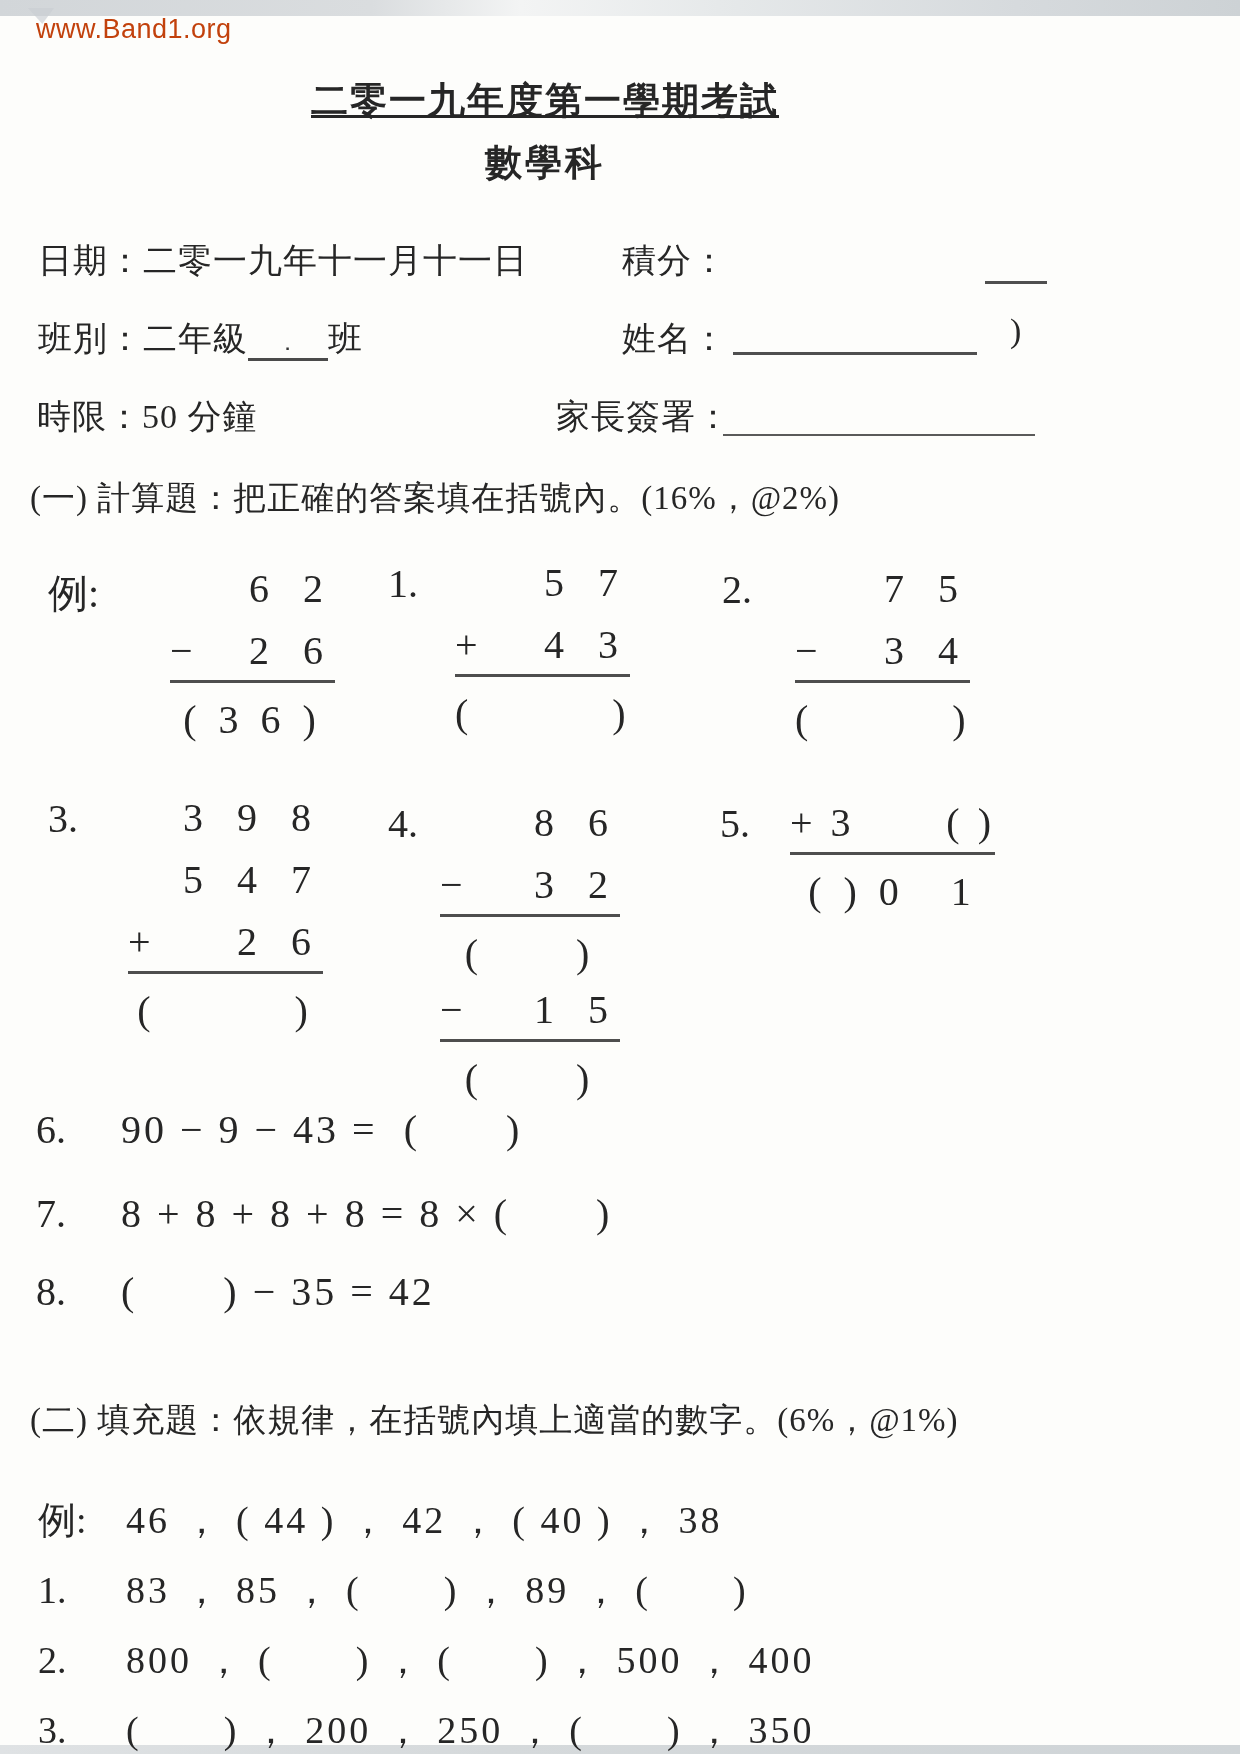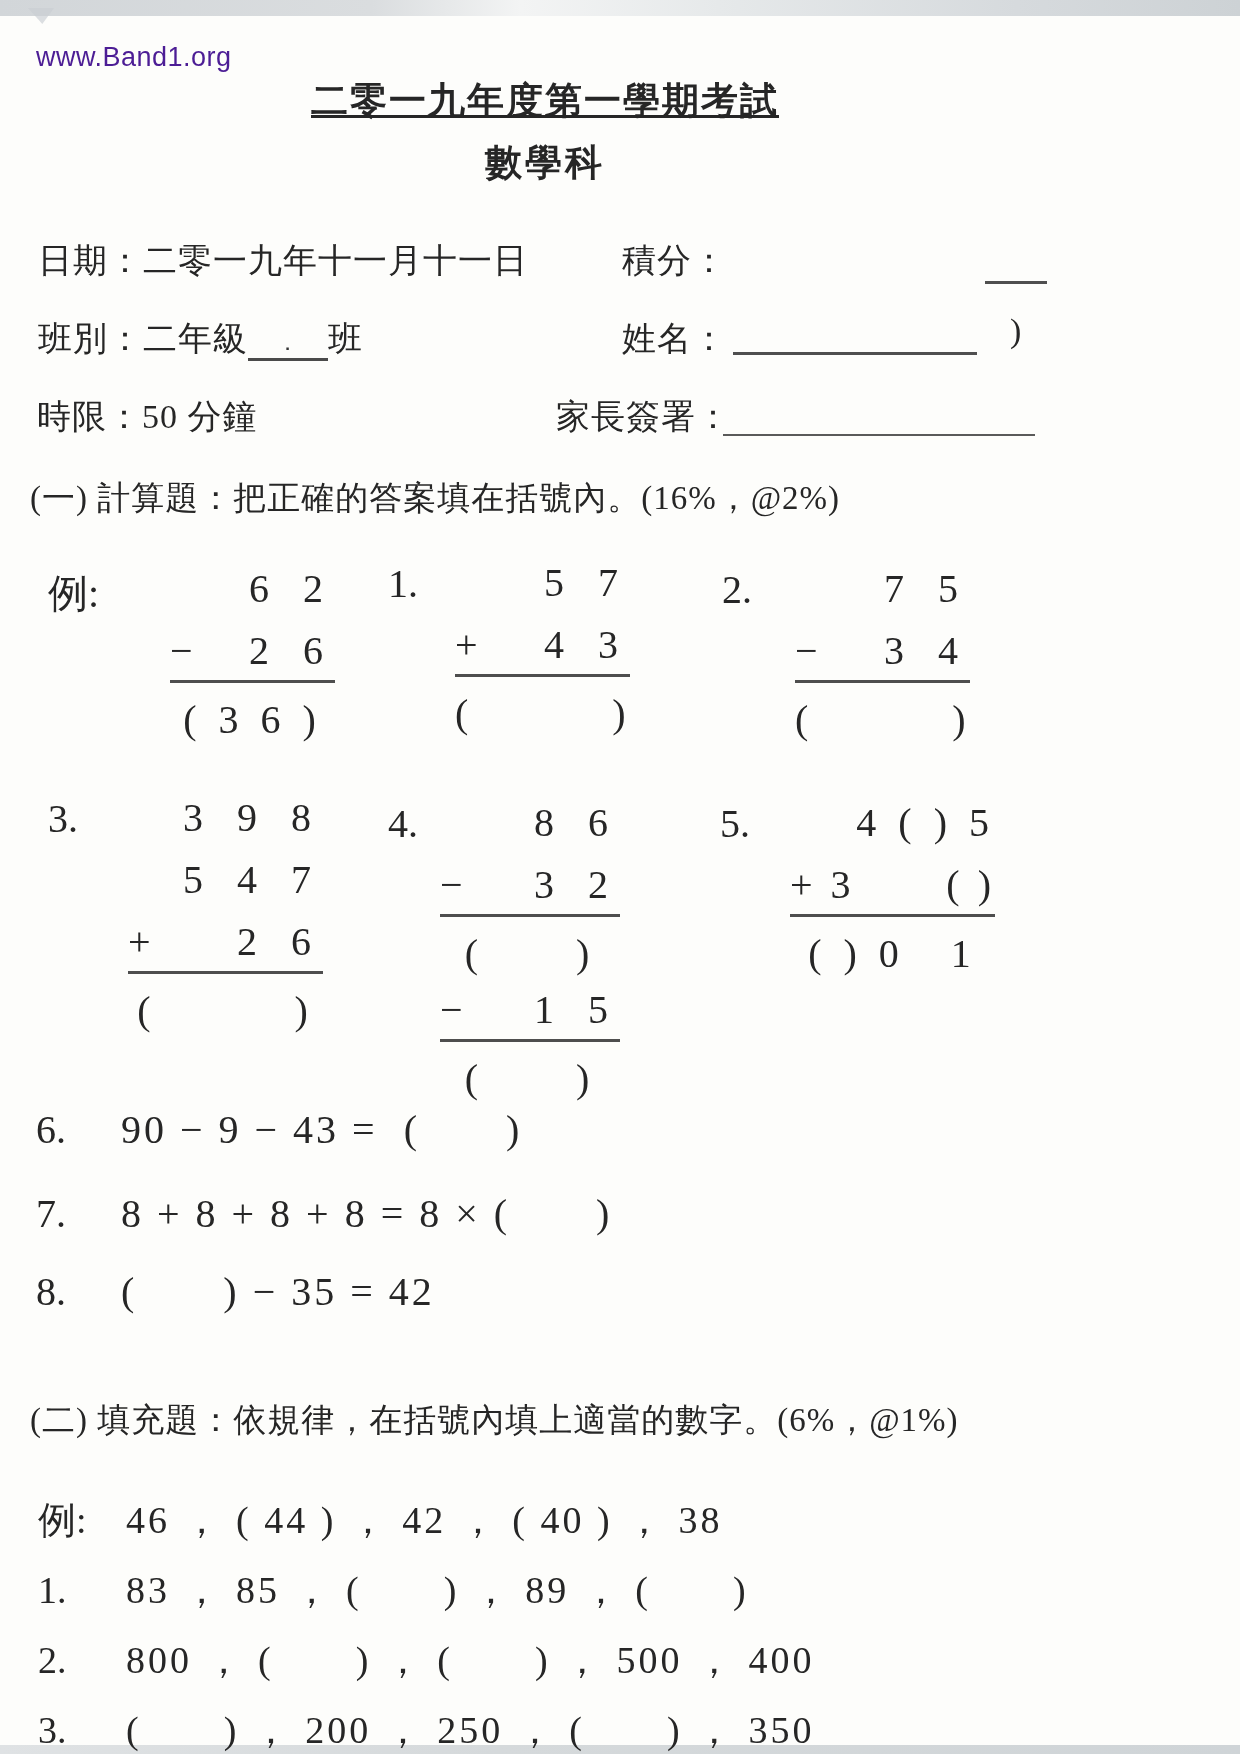--- a/index.html
+++ b/index.html
@@ -9,22 +9,22 @@
     font-family:"Liberation Serif","DejaVu Serif",serif;color:#262626;
   }
   .abs{position:absolute;}
   
   .scan-top{left:0;top:0;width:1240px;height:16px;
     background:linear-gradient(to right,#d2d6d9 0%,#dadddf 30%,#f3f4f4 42%,#e6e9ea 58%,#d6dadd 82%,#cdd2d5 100%);}
   .scan-notch{left:28px;top:8px;width:26px;height:16px;background:#c9ced2;
     clip-path:polygon(0 0,100% 0,55% 100%);opacity:.65;}
   .scan-bottom{left:0;bottom:0;width:1240px;height:9px;
     background:linear-gradient(to right,#dfe2e4 0%,#d5d9db 40%,#cfd4d7 100%);}
-  .watermark{left:36px;top:42px;font-family:"Liberation Sans","DejaVu Sans",sans-serif;
-    font-size:27px;color:#4c1d95;letter-spacing:.5px;}
+  .watermark{left:36px;top:14px;font-family:"Liberation Sans","DejaVu Sans",sans-serif;
+    font-size:27px;color:#c2410c;letter-spacing:.5px;}
   .title-wrap{left:0;top:76px;width:1090px;text-align:center;}
   .title-line1{font-size:37px;letter-spacing:2px;font-weight:600;text-decoration:underline;}
   .title-line2{font-size:37px;letter-spacing:3px;font-weight:600;margin-top:12px;}
   .field{font-size:34px;letter-spacing:1px;white-space:pre;}
   .rule{background:#4f4f4f;height:3px;}
   .rule2{background:#5a5a5a;height:2px;}
   .class-blank{display:inline-block;width:80px;border-bottom:3px solid #4a4a4a;
     text-align:center;font-size:22px;line-height:30px;vertical-align:baseline;color:#333;}
   .sec-heading{font-size:33px;letter-spacing:1px;white-space:pre;}
   
@@ -123,21 +123,20 @@
       <div class="vp-row ruled"><span class="op">−</span><span class="nm">3 2</span></div>
       <div class="vp-ans">(　　)</div>
       <div class="vp-row ruled" style="margin-top:10px"><span class="op">−</span><span class="nm">1 5</span></div>
       <div class="vp-ans">(　　)</div>
     </div>
   </div>
 
   <div class="vp" style="left:720px;top:800px">
     <span class="vp-label">5.</span>
     <div class="vp-col" style="margin-left:70px;width:205px">
-      <div class="vp-row"><span class="op"></span><span class="nm" style="letter-spacing:6px">4 ( ) 5</span></div>
       <div class="vp-row ruled"><span class="op">+ 3</span><span class="nm" style="letter-spacing:4px">( )</span></div>
       <div class="vp-ans">( ) 0　1</div>
     </div>
   </div>
 
   <div class="inline-p" style="left:36px;top:1106px">
     <span class="inline-label">6.</span>
     <span class="inline-text">90 − 9 − 43 =  (　　)</span>
   </div>
   <div class="inline-p" style="left:36px;top:1190px">

